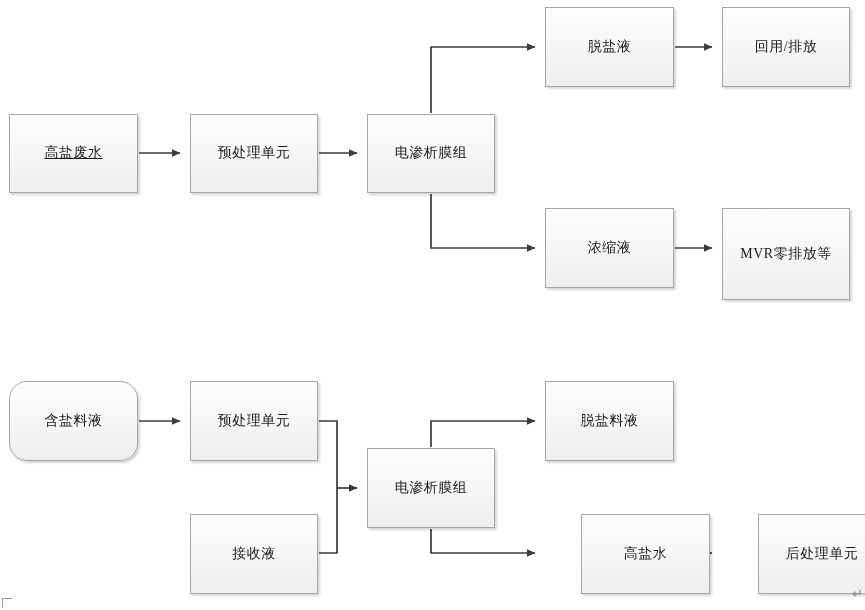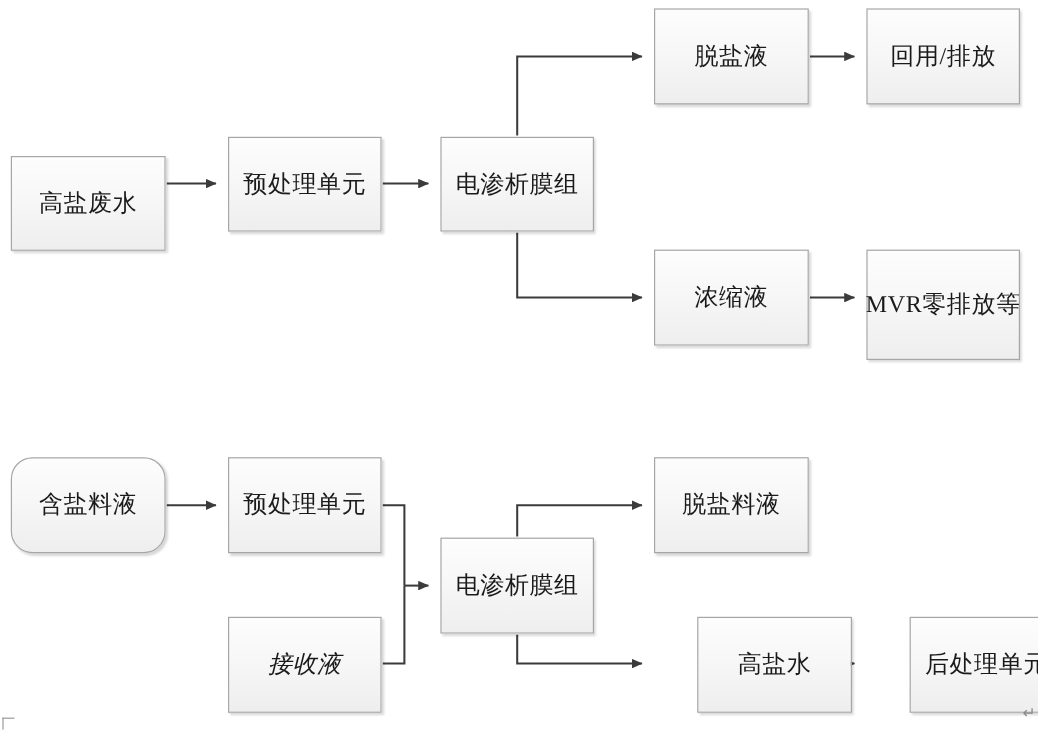--- a/index.html
+++ b/index.html
@@ -20,21 +20,21 @@
   .node {
     position: absolute;
     box-sizing: border-box;
     border: 1px solid #a6a6a6;
     background: linear-gradient(to bottom, #fdfdfd 0%, #f7f7f7 45%, #eeeeee 100%);
     box-shadow: 2px 2px 2px rgba(0,0,0,0.16);
     display: flex;
     align-items: center;
     justify-content: center;
     color: #1a1a1a;
-    font-size: 20px;
+    font-size: 14px;
     letter-spacing: 0.5px;
     line-height: 1.2;
     white-space: nowrap;
   }
   .node .label {
     pointer-events: none;
   }
   #edges {
     position: absolute;
     left: 0;
@@ -95,21 +95,21 @@
       <path d="M337,488 L357,488" marker-end="url(#arrowhead)"></path>
 
       <path d="M431,447 L431,421 L535,421" marker-end="url(#arrowhead)"></path>
 
       <path d="M431,529 L431,553 L535,553" marker-end="url(#arrowhead)"></path>
 
       <path d="M675,553 L712,553" marker-end="url(#arrowhead)"></path>
     </g>
   </svg>
 
-  <div class="node" style="left:9px;  top:130px; width:129px; height:79px;">
+  <div class="node" style="left:9px;  top:114px; width:129px; height:79px;text-decoration:underline;">
     <span class="label">高盐废水</span>
   </div>
 
   <div class="node" style="left:190px; top:114px; width:128px; height:79px;">
     <span class="label">预处理单元</span>
   </div>
 
   <div class="node" style="left:367px; top:114px; width:128px; height:79px;">
     <span class="label">电渗析膜组</span>
   </div>
@@ -131,21 +131,21 @@
   </div>
 
   <div class="node" style="left:9px;  top:381px; width:129px; height:80px;border-radius:18px;">
     <span class="label">含盐料液</span>
   </div>
 
   <div class="node" style="left:190px; top:381px; width:128px; height:80px;">
     <span class="label">预处理单元</span>
   </div>
 
-  <div class="node" style="left:190px; top:514px; width:128px; height:80px;font-style:italic;">
+  <div class="node" style="left:190px; top:514px; width:128px; height:80px;">
     <span class="label">接收液</span>
   </div>
 
   <div class="node" style="left:367px; top:448px; width:128px; height:80px;">
     <span class="label">电渗析膜组</span>
   </div>
 
   <div class="node" style="left:545px; top:381px; width:129px; height:80px;text-align:right;">
     <span class="label">脱盐料液</span>
   </div>

